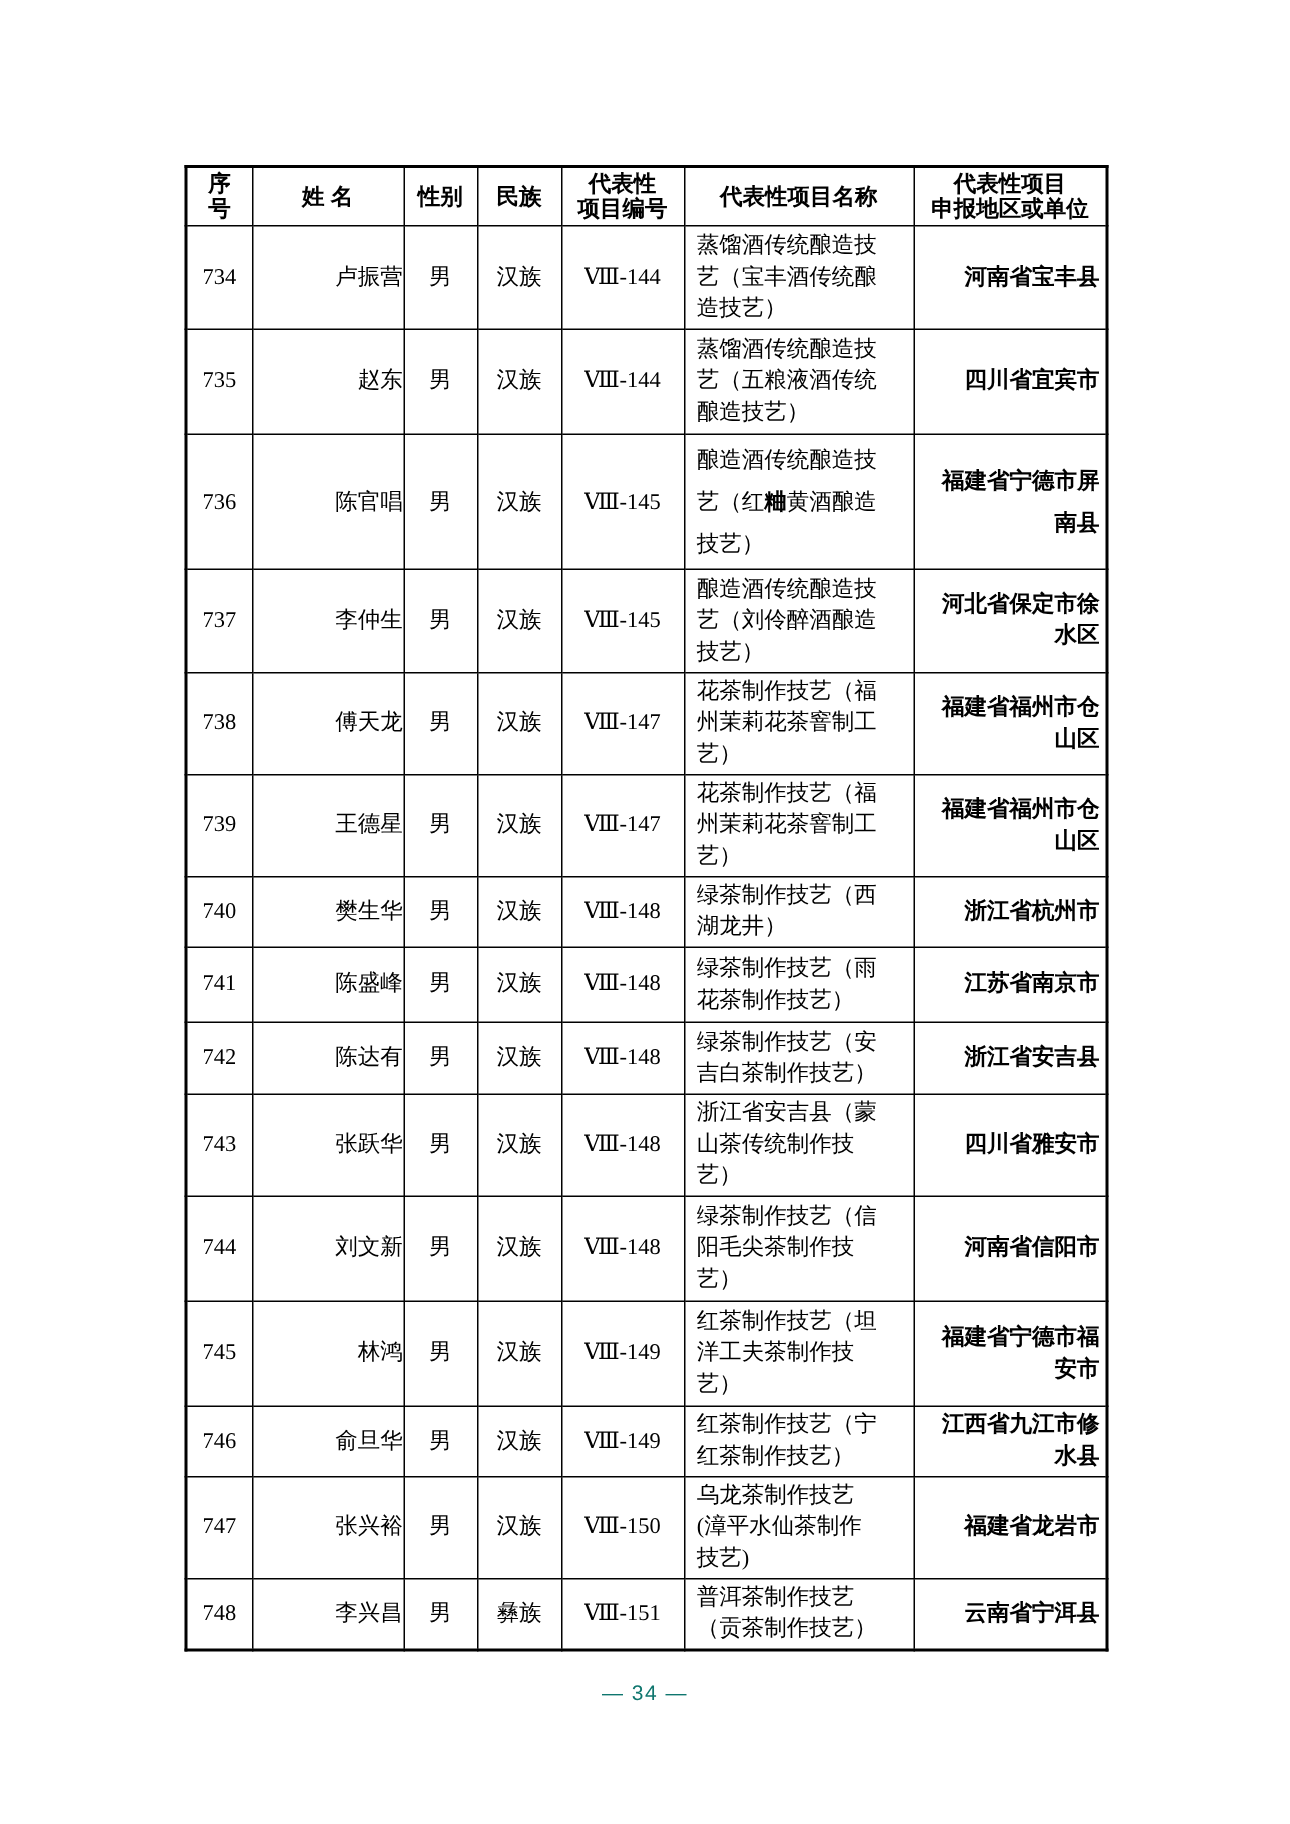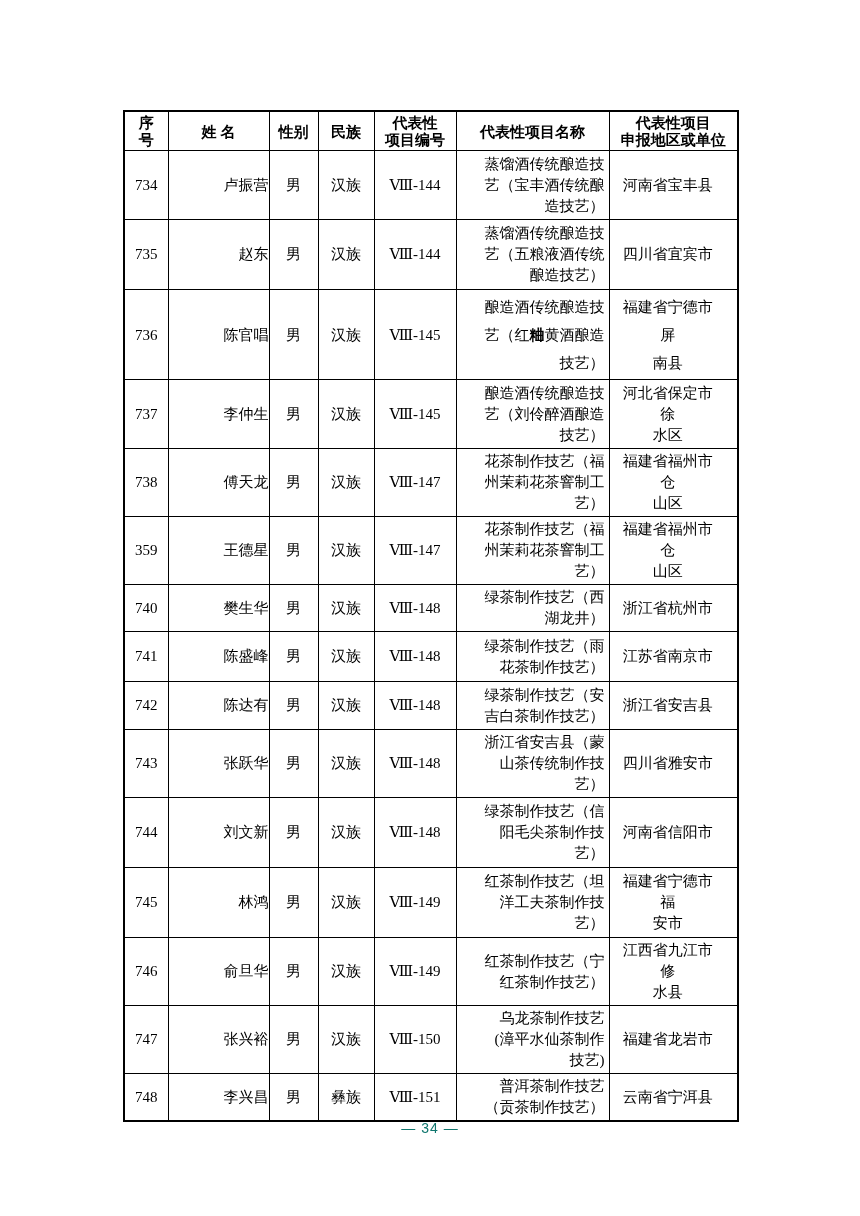--- a/index.html
+++ b/index.html
@@ -36,22 +36,22 @@
     padding: 2px 1px;
     height: 38px;
   }
   .roster td {
     font-size: 15px;
     line-height: 21px;
     text-align: center;
     padding: 2px 0;
   }
   td.c-name   { text-align: right; padding-left: 16px; }
-  td.c-pname  { text-align: right; padding-left: 8px; padding-right: 4px; }
-  td.c-region { text-align: center; padding-left: 9px; padding-right: 20px; }
+  td.c-pname  { text-align: left; padding-left: 8px; padding-right: 4px; }
+  td.c-region { text-align: right; padding-left: 9px; padding-right: 4px; font-weight: bold; }
 
   tr.rh69 { height: 69px; }
   tr.rh70 { height: 70px; }
   tr.rh90 { height: 90px; }
   tr.rh66 { height: 66px; }
   tr.rh68 { height: 68px; }
   tr.rh46 { height: 46px; }
   tr.rh50 { height: 50px; margin-top: 40px; }
   tr.rh48 { height: 48px; }
   tr.rh47 { height: 47px; }
@@ -153,21 +153,21 @@
         <td>男</td>
         <td>汉族</td>
         <td>Ⅷ-147</td>
         <td class="c-pname">花茶制作技艺（福
 州茉莉花茶窨制工
 艺）</td>
         <td class="c-region">福建省福州市仓
 山区</td>
       </tr>
       <tr class="rh68">
-        <td>359</td>
+        <td>739</td>
         <td class="c-name">王德星</td>
         <td>男</td>
         <td>汉族</td>
         <td>Ⅷ-147</td>
         <td class="c-pname">花茶制作技艺（福
 州茉莉花茶窨制工
 艺）</td>
         <td class="c-region">福建省福州市仓
 山区</td>
       </tr>

